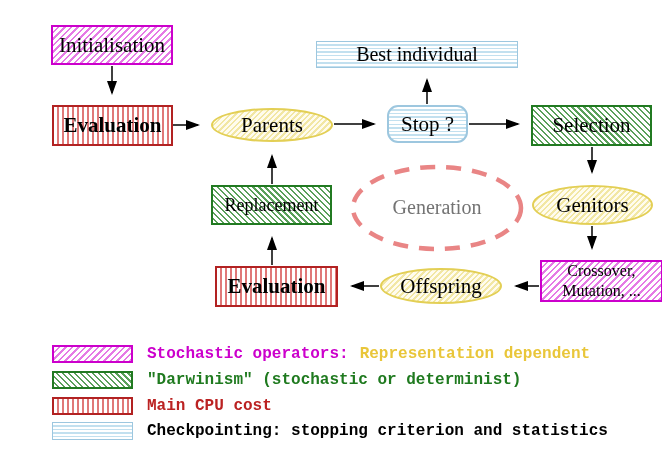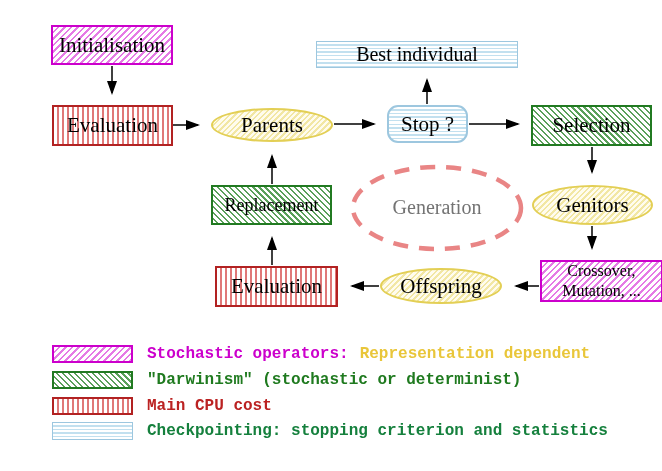--- a/index.html
+++ b/index.html
@@ -17,20 +17,21 @@
     background:repeating-linear-gradient(135deg,#ffffff 0px,#ffffff 3px,#e57ae5 3px,#e57ae5 4.6px);
   }
   .hatch-green{
     border:2px solid #217a21;
     background:repeating-linear-gradient(45deg,#ffffff 0px,#ffffff 2.6px,#5aa05a 2.6px,#5aa05a 4.2px);
     font-family:Liberation Serif, serif;
   }
   .stripes-red{
     border:2px solid #b22222;
     background:repeating-linear-gradient(90deg,#ffffff 0px,#ffffff 3px,#e07878 3px,#e07878 5px);
+    font-weight:bold;
   }
   .stripes-cyan{
     border:2px solid #9dc7df;
     background:repeating-linear-gradient(180deg,#ffffff 0px,#ffffff 2.2px,#c2e0ef 2.2px,#c2e0ef 3.6px);
   }
   .ellipse-yellow{
     border:2px solid #e3cf55;border-radius:50%;
     background:repeating-linear-gradient(135deg,#fffcee 0px,#fffcee 2.2px,#f2e7a4 2.2px,#f2e7a4 4px);
   }
   .fs-main{font-size:21px;}
@@ -45,21 +46,21 @@
   
   .swatch{position:absolute;left:27px;width:81px;height:18px;box-sizing:border-box;}
   .legend-text{
     position:absolute;left:122px;height:18px;line-height:18px;
     font-size:16px;font-weight:700;white-space:nowrap;font-family:Liberation Mono, monospace;
   }
   .lg-magenta{color:#cc00cc;}
   .lg-yellow{color:#e9c63a;margin-left:11px;}
   .lg-green{color:#1f7a1f;}
   .lg-red{color:#bb2222;}
-  .lg-cyan{color:#15803d;}
+  .lg-cyan{color:#000000;}
 </style>
 </head>
 <body>
 
 <div class="canvas">
 
   <svg class="arrow-layer" width="662" height="471" viewBox="0 0 662 471" xmlns="http://www.w3.org/2000/svg">
     <defs>
       <marker id="ah" markerUnits="userSpaceOnUse" markerWidth="15" markerHeight="11" refX="12" refY="5" orient="auto">
         <path d="M0,0 L14,5 L0,10 z" fill="#000"></path>

